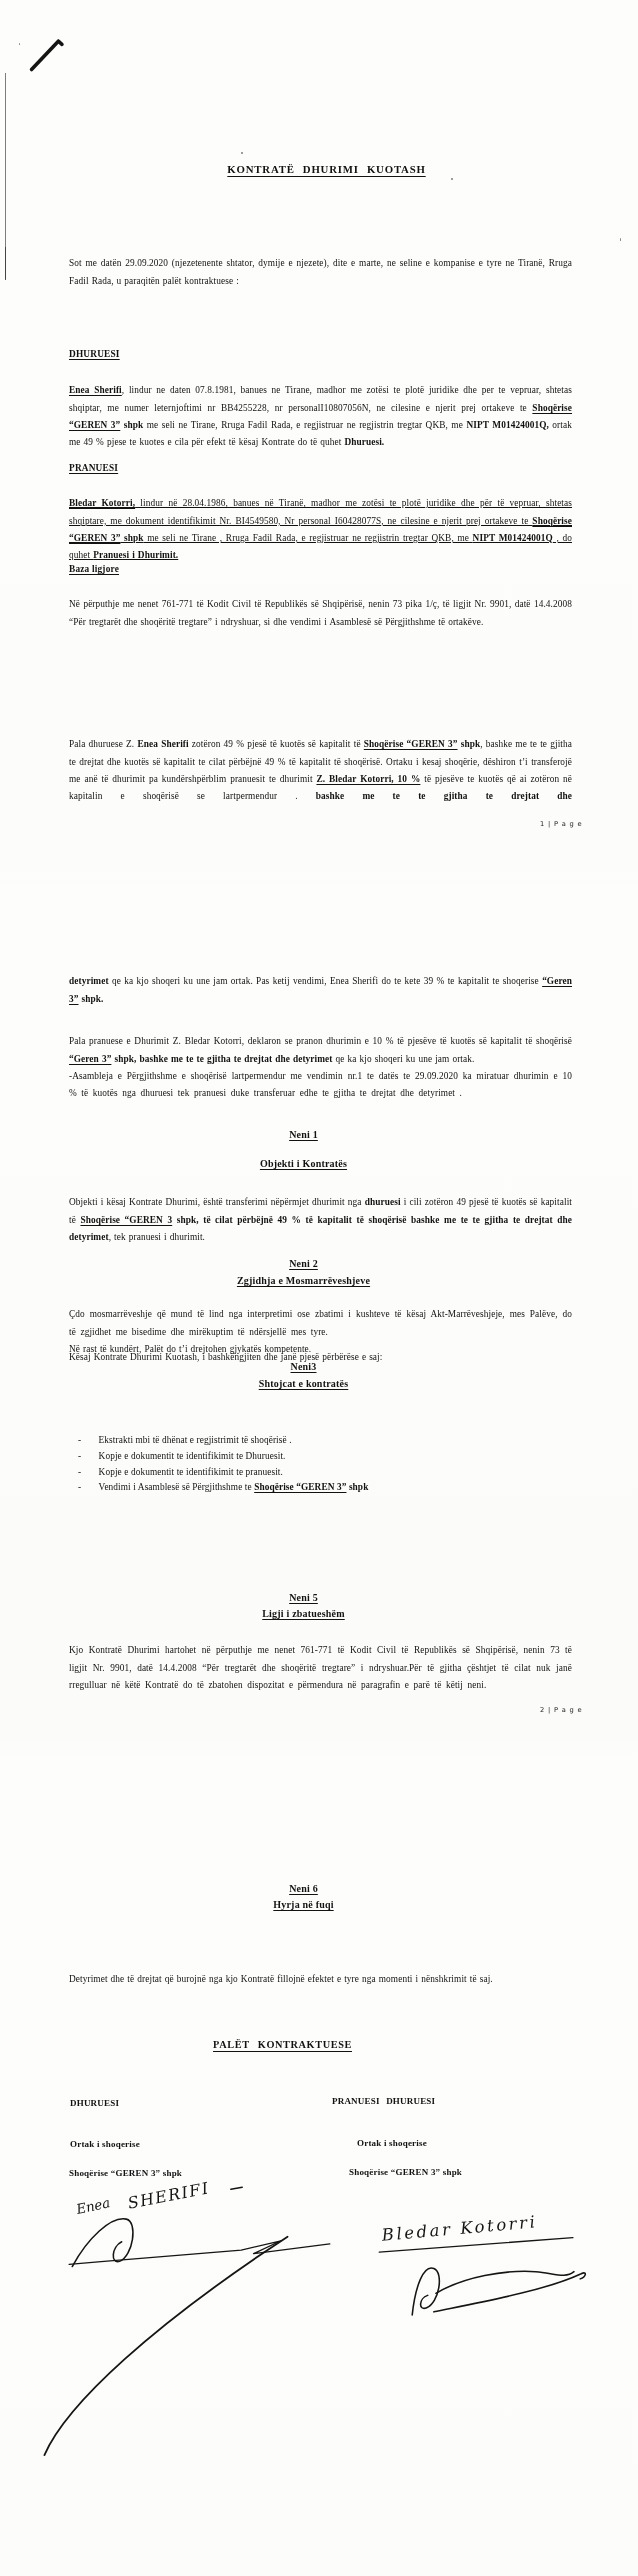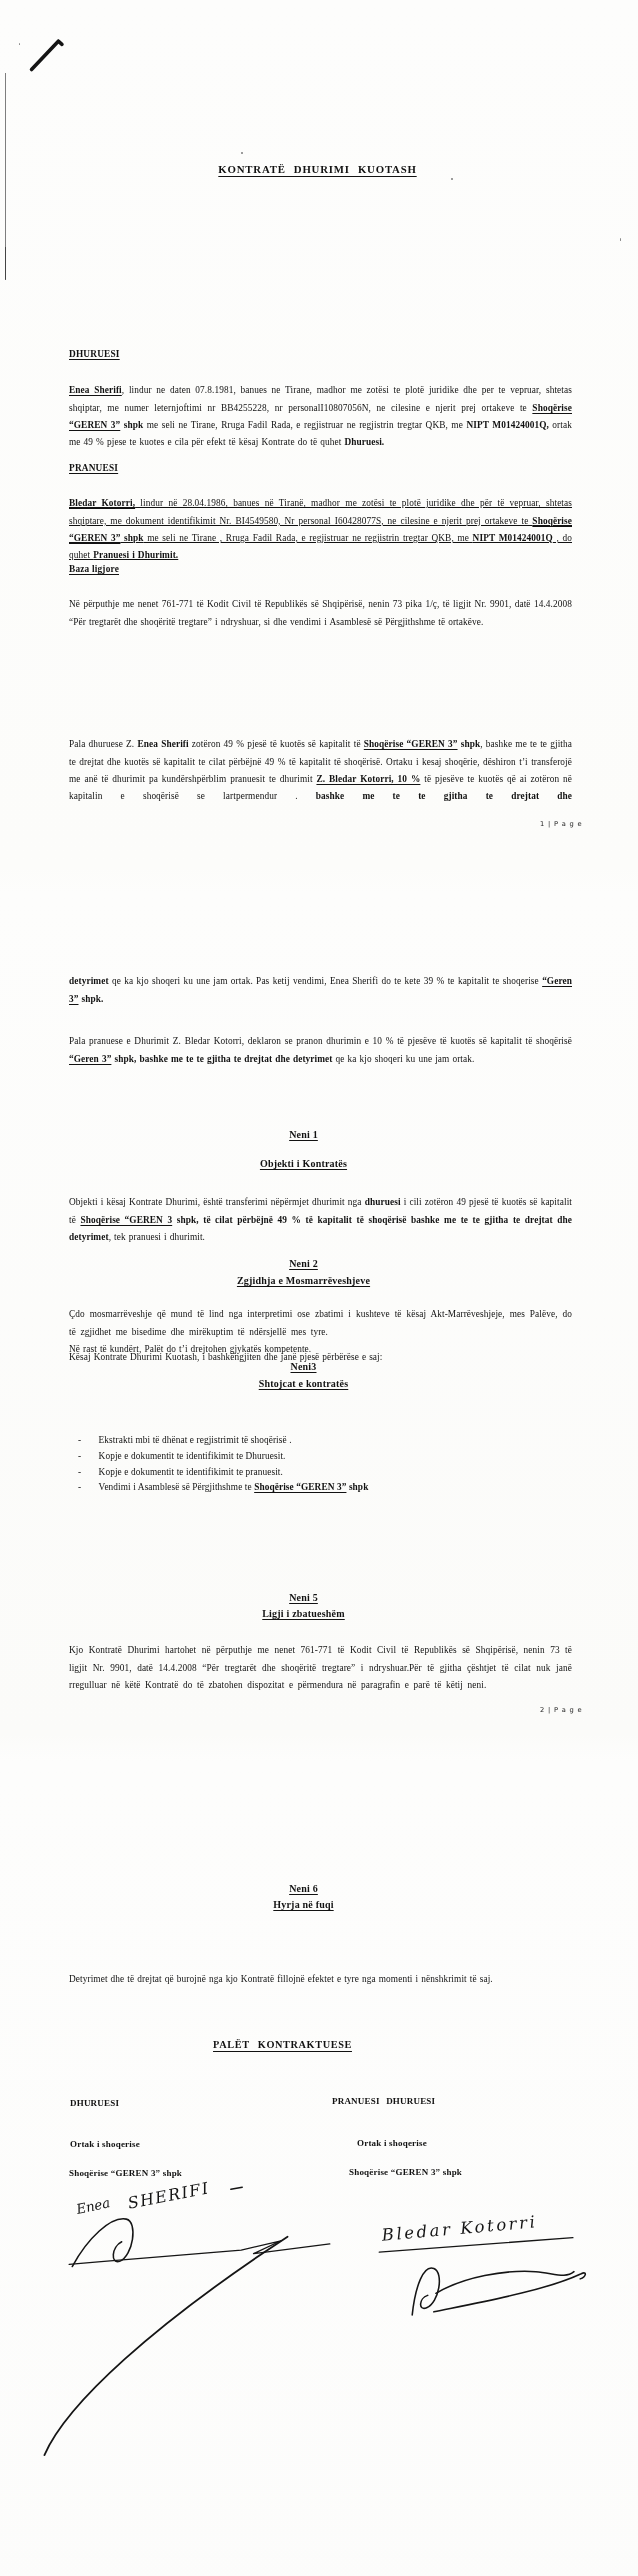--- a/index.html
+++ b/index.html
@@ -59,24 +59,27 @@
 
 <div class="doc">
 
   <div class="edge-line" style="left:5.2px;top:73px;width:0.8px;height:206px;opacity:.65;"></div>
   <div class="edge-line" style="left:5.2px;top:247px;width:1px;height:33px;opacity:.85;"></div>
   <div class="speck" style="left:18.5px;top:43px;"></div>
   <div class="speck" style="left:241px;top:152px;"></div>
   <div class="speck" style="left:451px;top:178px;"></div>
   <div class="speck" style="left:620px;top:238px;width:1px;height:2.6px;border-radius:0.5px;"></div>
 
-  <div class="center-block" style="top:163px;left:60px;width:515px;">
+  <div class="center-block" style="top:163px;left:69px;width:515px;">
     <span class="doc-title">KONTRATË DHURIMI KUOTASH</span>
   </div>
 
+  <p class="para" style="top:246px;">
+    <span>Sot me datën 29.09.2020 (njezetenente shtator, dymije e njezete), dite e marte, ne seline e kompanise e tyre ne Tiranë, Rruga Fadil Rada, u paraqitën palët kontraktuese :</span>
+  </p>
 
   <div class="head" style="top:349px;">DHURUESI</div>
 
   <p class="para" style="top:373px;">
     <span class="bu">Enea Sherifi</span><span>, lindur ne daten 07.8.1981, banues ne Tirane, madhor me zotësi te plotë juridike dhe per te vepruar, shtetas shqiptar, me numer leternjoftimi nr BB4255228, nr personalI10807056N, ne cilesine e njerit prej ortakeve te </span><span class="bu">Shoqërise “GEREN 3”</span><span class="b"> shpk</span><span> me seli ne Tirane, Rruga Fadil Rada, e regjistruar ne regjistrin tregtar QKB, me </span><span class="b">NIPT M01424001Q,</span><span> ortak me 49 % pjese te kuotes e cila për efekt të kësaj Kontrate do të quhet </span><span class="b">Dhuruesi.</span>
   </p>
 
   <div class="head" style="top:463px;">PRANUESI</div>
 
   <p class="para" style="top:486px;text-decoration:underline;">
@@ -94,20 +97,21 @@
   </p>
 
   <div class="footer" style="left:540px;top:820px;">1 | P a g e</div>
 
   <p class="para" style="top:964px;">
     <span class="b">detyrimet</span><span> qe ka kjo shoqeri ku une jam ortak. Pas ketij vendimi, Enea Sherifi do te kete 39 % te kapitalit te shoqerise </span><span class="bu">“Geren 3”</span><span class="b"> shpk.</span>
   </p>
 
   <p class="para" style="top:1024px;">
     <span>Pala pranuese e Dhurimit Z. Bledar Kotorri, deklaron se pranon dhurimin e 10 % të pjesëve të kuotës së kapitalit të shoqërisë </span><span class="bu">“Geren 3”</span><span class="b"> shpk, bashke me te te gjitha te drejtat dhe detyrimet</span><span> qe ka kjo shoqeri ku une jam ortak.</span><br>
+    <span class="wide">-Asambleja e Përgjithshme e shoqërisë lartpermendur me vendimin nr.1 te datës te 29.09.2020 ka miratuar dhurimin e 10 % të kuotës nga dhuruesi tek pranuesi duke transferuar edhe te gjitha te drejtat dhe detyrimet .</span>
   </p>
 
   <div class="center-block" style="top:1129px;">
     <span class="neni-title">Neni 1</span>
   </div>
   <div class="center-block" style="top:1158px;">
     <span class="neni-sub">Objekti i Kontratës</span>
   </div>
 
   <p class="para" style="top:1185px;">

